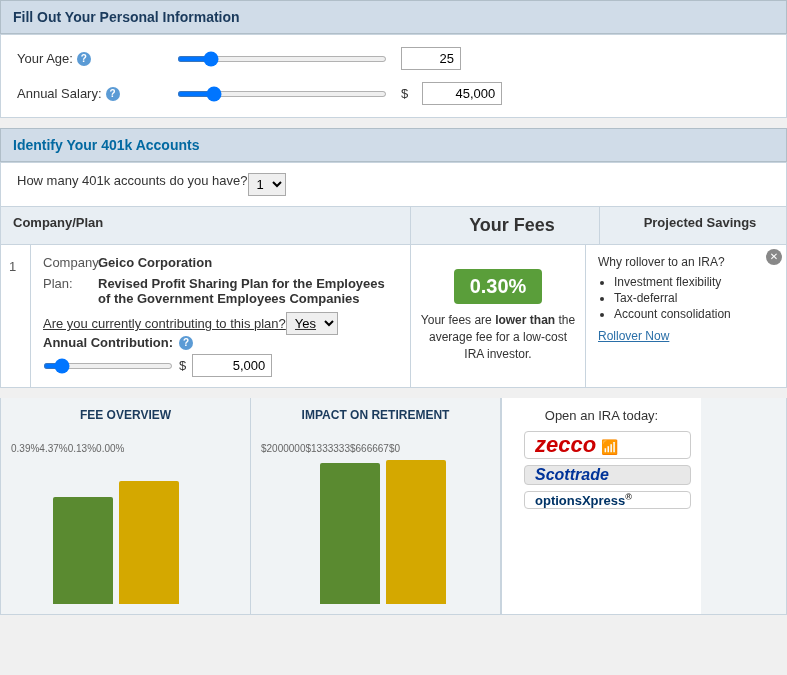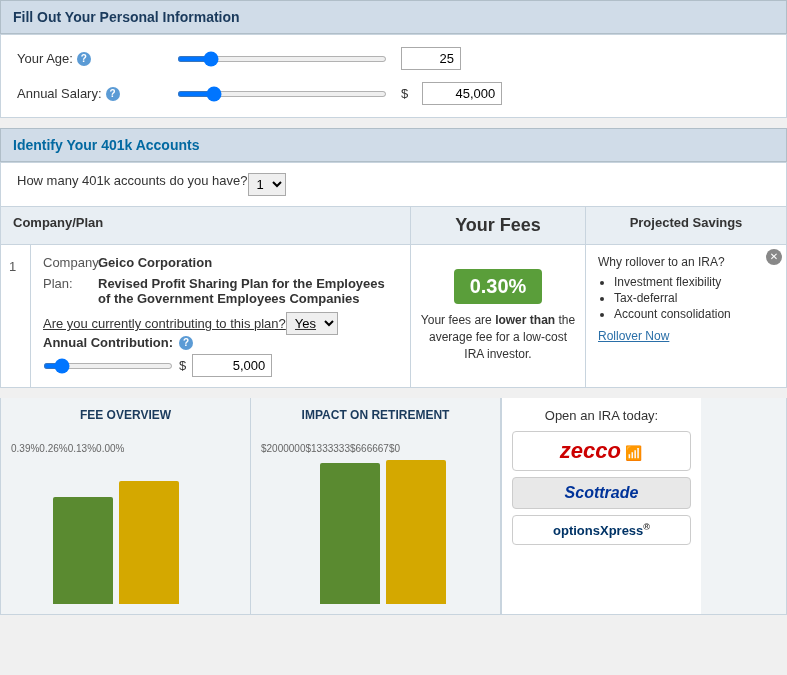--- a/index.html
+++ b/index.html
@@ -103,20 +103,21 @@
       font-size: 13px;
       padding: 2px 4px;
       border: 1px solid #aaa;
     }
 
     .table-header {
       display: flex;
       background: #e8eef3;
       border: 1px solid #c8d4de;
       border-top: none;
+      gap: 14px;
     }
 
     .th-company { width: 410px; padding: 8px 12px; font-weight: bold; font-size: 13px; border-right: 1px solid #c8d4de; }
     .th-fees { width: 175px; padding: 8px 12px; font-weight: bold; font-size: 18px; text-align: center; border-right: 1px solid #c8d4de; }
     .th-savings { flex: 1; padding: 8px 12px; font-weight: bold; font-size: 13px; text-align: center; }
 
     .account-row-container {
       border: 1px solid #c8d4de;
       border-top: none;
       display: flex;
@@ -319,26 +320,27 @@
     .ira-title {
       font-size: 13px;
       text-align: center;
       margin-bottom: 8px;
       color: #333;
     }
 
     .broker-logo {
       border: 1px solid #ccc;
       border-radius: 4px;
-      padding: 6px 10px;
+      padding: 0 10px;
       margin-bottom: 6px;
-      text-align: center;
+      text-align: left;
       font-size: 18px;
       font-weight: bold;
       cursor: pointer;
+      margin-left: 12px;
     }
 
     .broker-zecco { color: #cc0000; }
     .broker-scottrade { color: #003399; background: #e8e8e8; font-size: 16px; }
     .broker-options { font-size: 13px; color: #333; }
   </style>
 </head>
 <body>
 
 <div class="section-header">
@@ -441,21 +443,21 @@
   </div>
 </div>
 
 <div class="bottom-section">
 
   <div class="chart-container">
     <div class="chart-title">FEE OVERVIEW</div>
     <div style="display:flex; gap:4px; height:160px;">
       <div class="y-axis">
         <span class="y-label">0.39%</span>
-        <span class="y-label">0.26%</span>
+        <span class="y-label">4.37%</span>
         <span class="y-label">0.13%</span>
         <span class="y-label">0.00%</span>
       </div>
       <div class="bars-area">
         <div class="bar bar-green" style="height:67%; width:60px;"></div>
         <div class="bar bar-yellow" style="height:77%; width:60px; background:#d4a800;"></div>
       </div>
     </div>
   </div>
 

